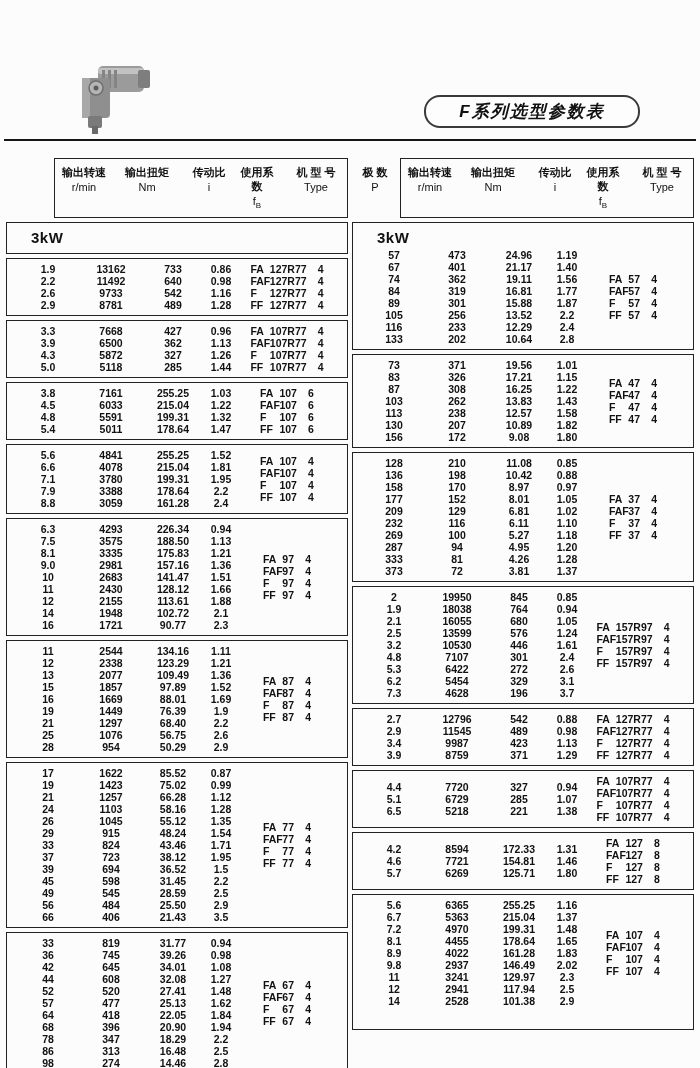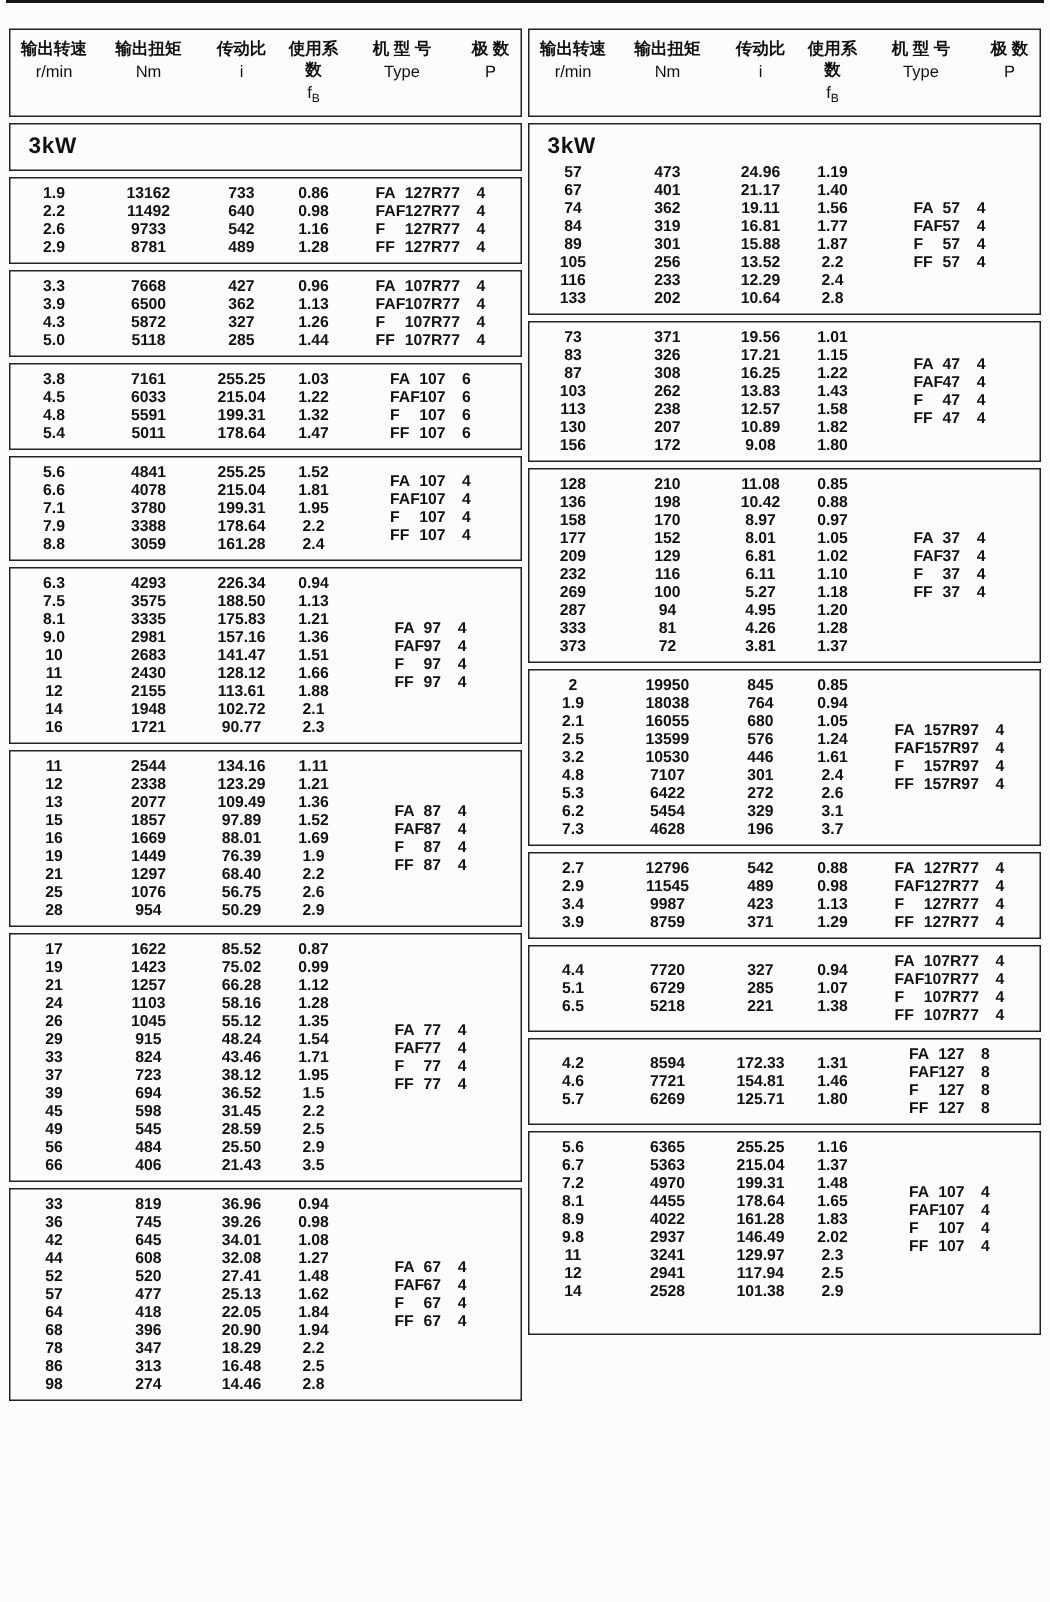--- a/index.html
+++ b/index.html
@@ -10,40 +10,61 @@
   .top{position:relative;height:139px;}
   .photo{position:absolute;left:68px;top:56px;width:92px;height:80px;}
   .bubble{position:absolute;left:424px;top:95px;width:212px;height:29px;
           border:2px solid #3a3a3a;border-radius:16px;display:flex;align-items:center;justify-content:center;
           font-style:italic;font-weight:bold;font-size:17px;letter-spacing:2px;background:#fdfdfd;}
   .rule{border-top:2px solid #161616;margin:0 4px;}
   
   .tbl{display:flex;gap:4px;padding:0 6px;margin-top:17px;}
   .colstack{width:342px;display:flex;flex-direction:column;gap:4px;}
   .hhalf{border:1px solid #222;display:grid;grid-template-columns:58px 68px 56px 40px 78px 40px;
-         padding:6px 0 5px;}
+         padding:6px 0 5px;margin-left:48px;}
   .hcell{text-align:center;}
   .hzh{font-size:11px;font-weight:bold;line-height:14px;}
   .hen{font-size:11px;font-weight:normal;line-height:13px;margin-top:2px;}
   .hen sub{font-size:8px;}
-  .gbox{border:1px solid #222;padding:4px 0;}
+  .gbox{border:1px solid #222;padding:4px 12px;}
   .slabel{font-size:15px;font-weight:bold;line-height:22px;padding-left:12px;letter-spacing:0.5px;}
   .gwrap{display:flex;align-items:center;}
   .rows{display:grid;grid-template-columns:58px 68px 56px 40px;}
   .cell{font-size:10.5px;font-weight:bold;line-height:12px;height:12px;text-align:center;white-space:nowrap;}
   .types{flex:1;display:flex;justify-content:center;align-items:flex-end;gap:9px;}
   .trow{font-size:10.5px;font-weight:bold;line-height:12px;height:12px;white-space:nowrap;}
   .tpre{display:inline-block;width:1.85em;}
   .pcell{font-size:10.5px;font-weight:bold;line-height:12px;height:12px;text-align:center;min-width:10px;}
   .padb{padding-bottom:22px;}
 </style>
 </head>
 <body>
 
 <div class="page">
+  <div class="top">
+    <div class="photo">
+      <svg width="92" height="80" viewBox="0 0 92 80">
+        <rect x="30" y="10" width="46" height="26" rx="5" fill="#9b9b9b"></rect>
+        <rect x="30" y="12" width="46" height="6" rx="3" fill="#c2c2c2"></rect>
+        <rect x="70" y="14" width="12" height="18" rx="2" fill="#7e7e7e"></rect>
+        <rect x="34" y="14" width="3" height="18" fill="#848484"></rect>
+        <rect x="40" y="14" width="3" height="18" fill="#848484"></rect>
+        <rect x="46" y="14" width="3" height="18" fill="#848484"></rect>
+        <rect x="14" y="22" width="28" height="40" rx="4" fill="#8f8f8f"></rect>
+        <rect x="14" y="22" width="8" height="40" fill="#a8a8a8"></rect>
+        <circle cx="28" cy="32" r="7" fill="#b5b5b5" stroke="#6e6e6e" stroke-width="1.5"></circle>
+        <circle cx="28" cy="32" r="2.5" fill="#5d5d5d"></circle>
+        <rect x="20" y="60" width="14" height="12" rx="2" fill="#7a7a7a"></rect>
+        <rect x="24" y="70" width="6" height="8" fill="#6a6a6a"></rect>
+      </svg>
+    </div>
+    <div class="bubble">
+      <span>F系列选型参数表</span>
+    </div>
+  </div>
   <div class="rule"></div>
   <div class="tbl">
     <div class="colstack">
         <div class="hhalf">
           <div class="hcell">
             <div class="hzh">输出转速</div>
             <div class="hen">r/min</div>
           </div>
           <div class="hcell">
             <div class="hzh">输出扭矩</div>
@@ -399,21 +420,21 @@
                 <div class="pcell">4</div>
               </div>
             </div>
           </div>
         </div>
         <div class="gbox">
           <div class="gwrap">
             <div class="rows">
               <div class="cell">33</div>
               <div class="cell">819</div>
-              <div class="cell">36.96</div>
+              <div class="cell">31.77</div>
               <div class="cell">0.94</div>
               <div class="cell">36</div>
               <div class="cell">745</div>
               <div class="cell">39.26</div>
               <div class="cell">0.98</div>
               <div class="cell">42</div>
               <div class="cell">645</div>
               <div class="cell">34.01</div>
               <div class="cell">1.08</div>
               <div class="cell">44</div>

